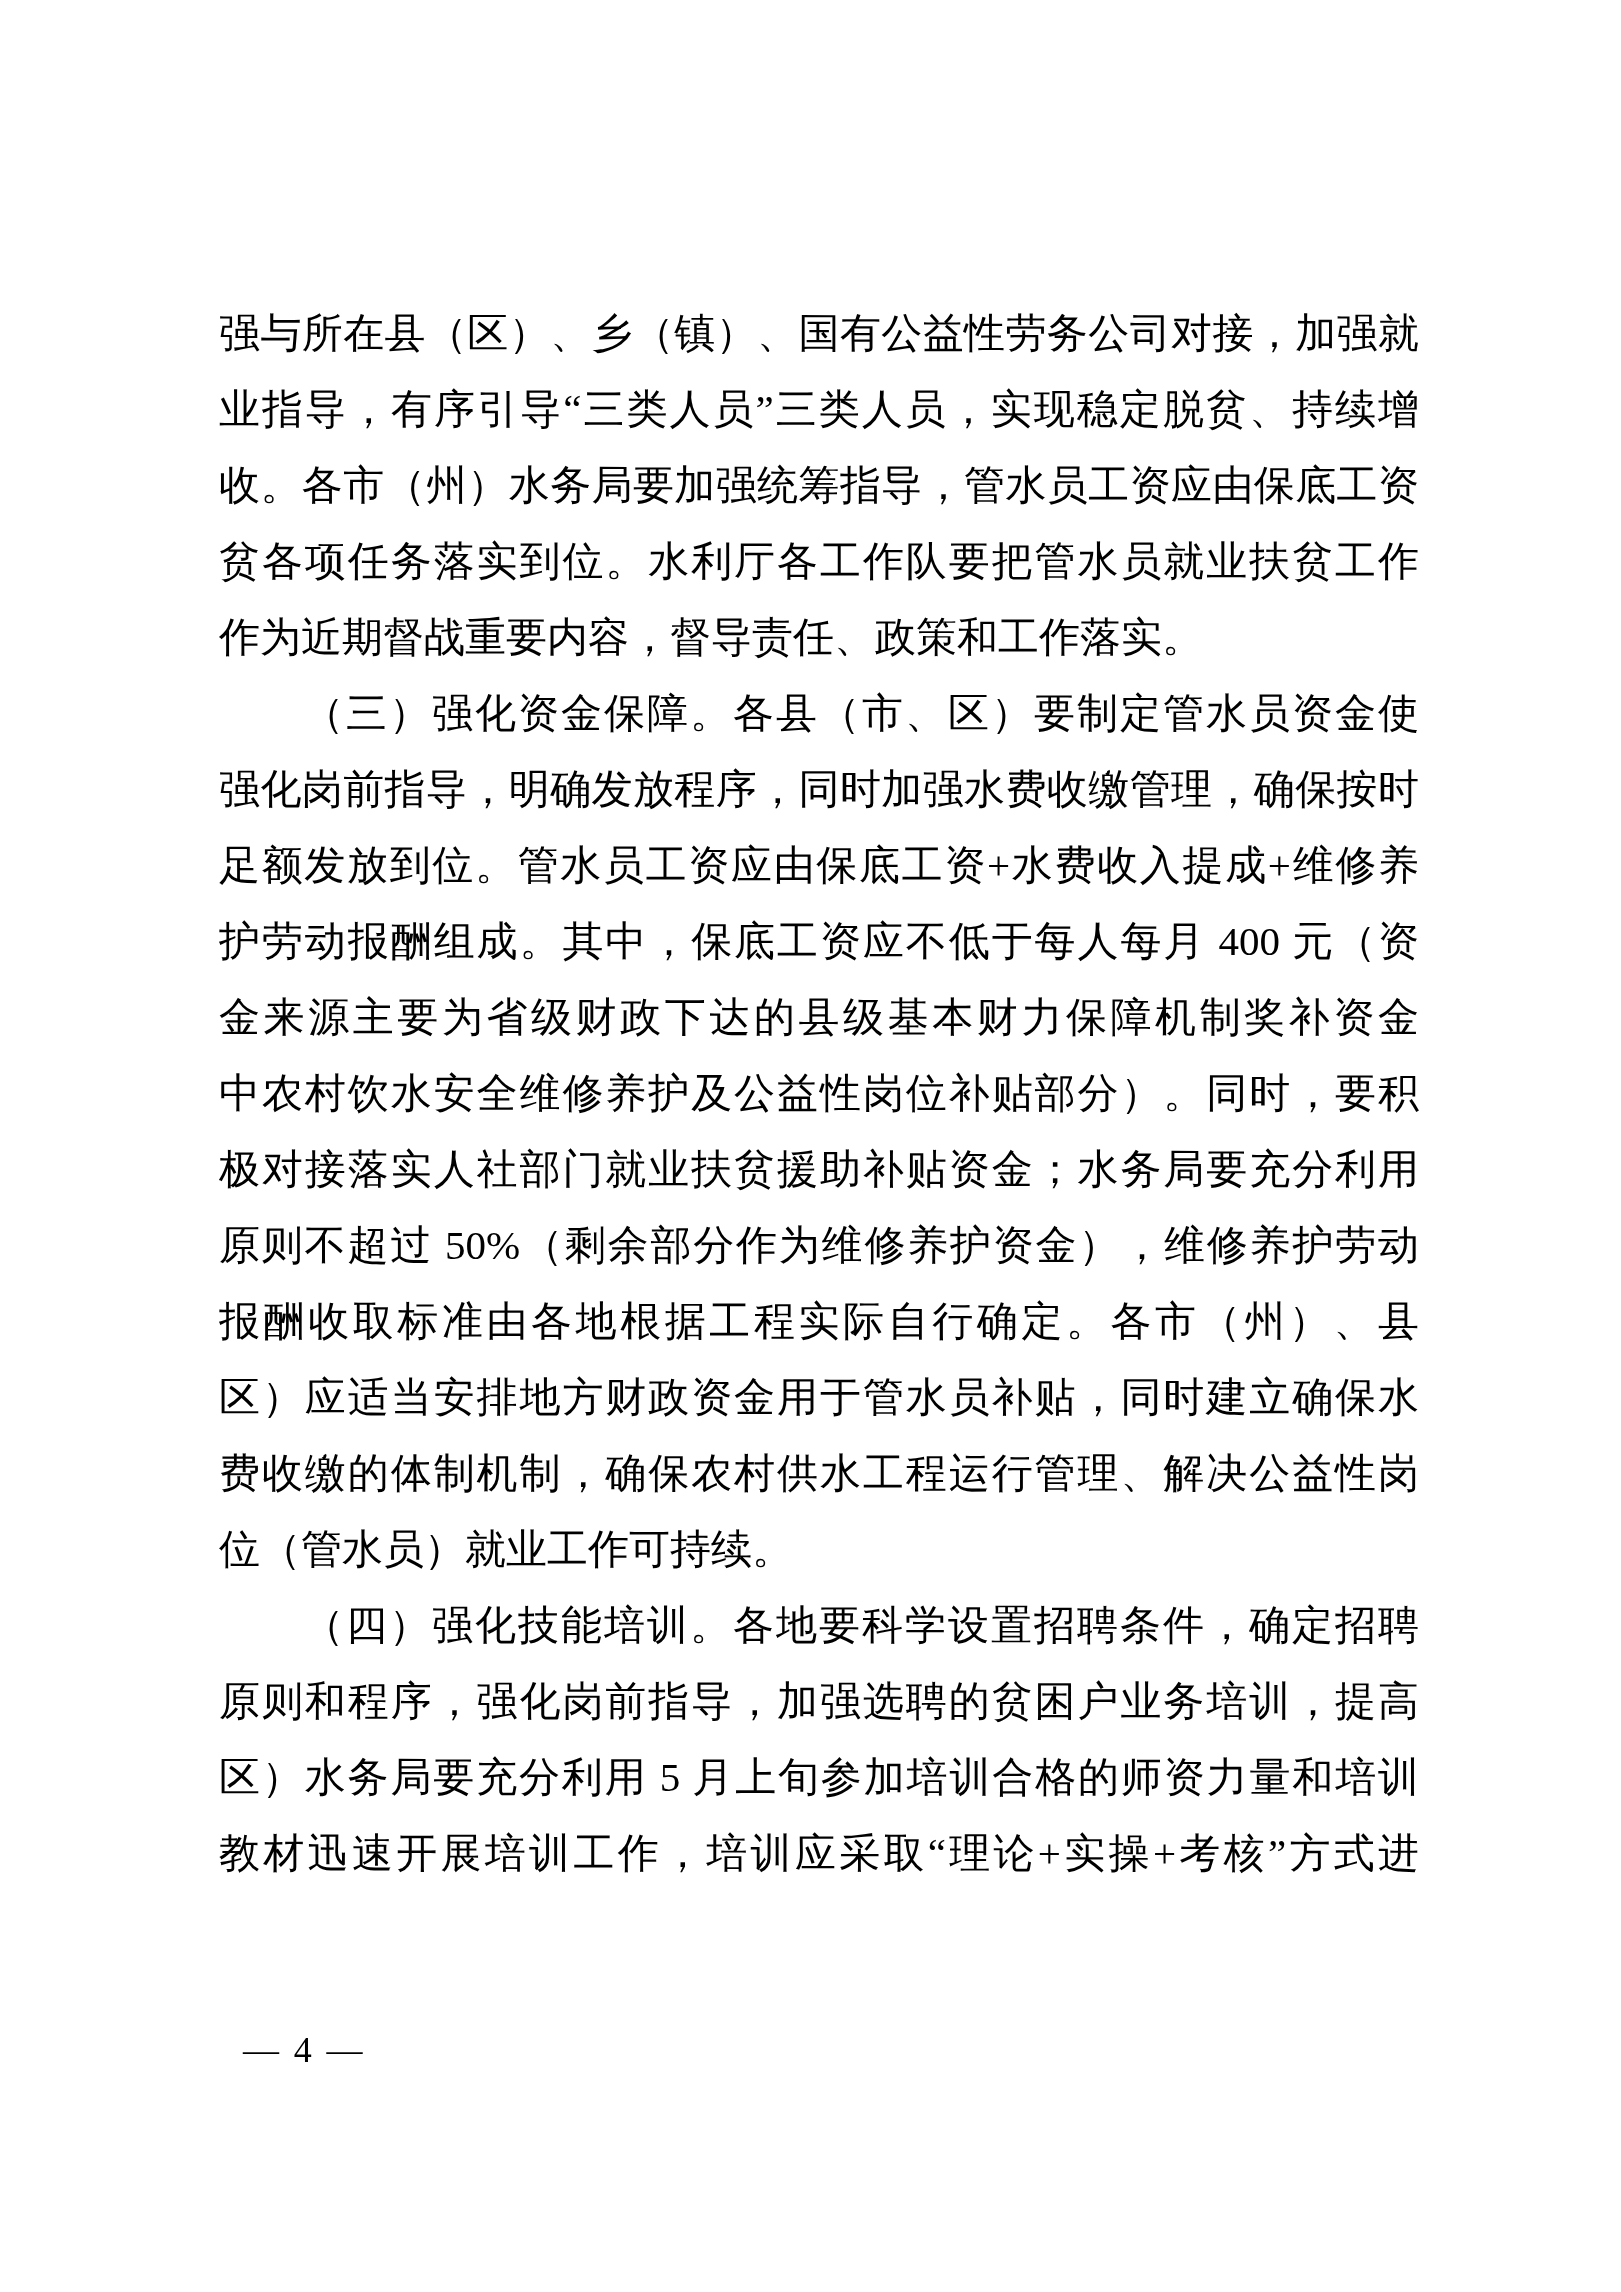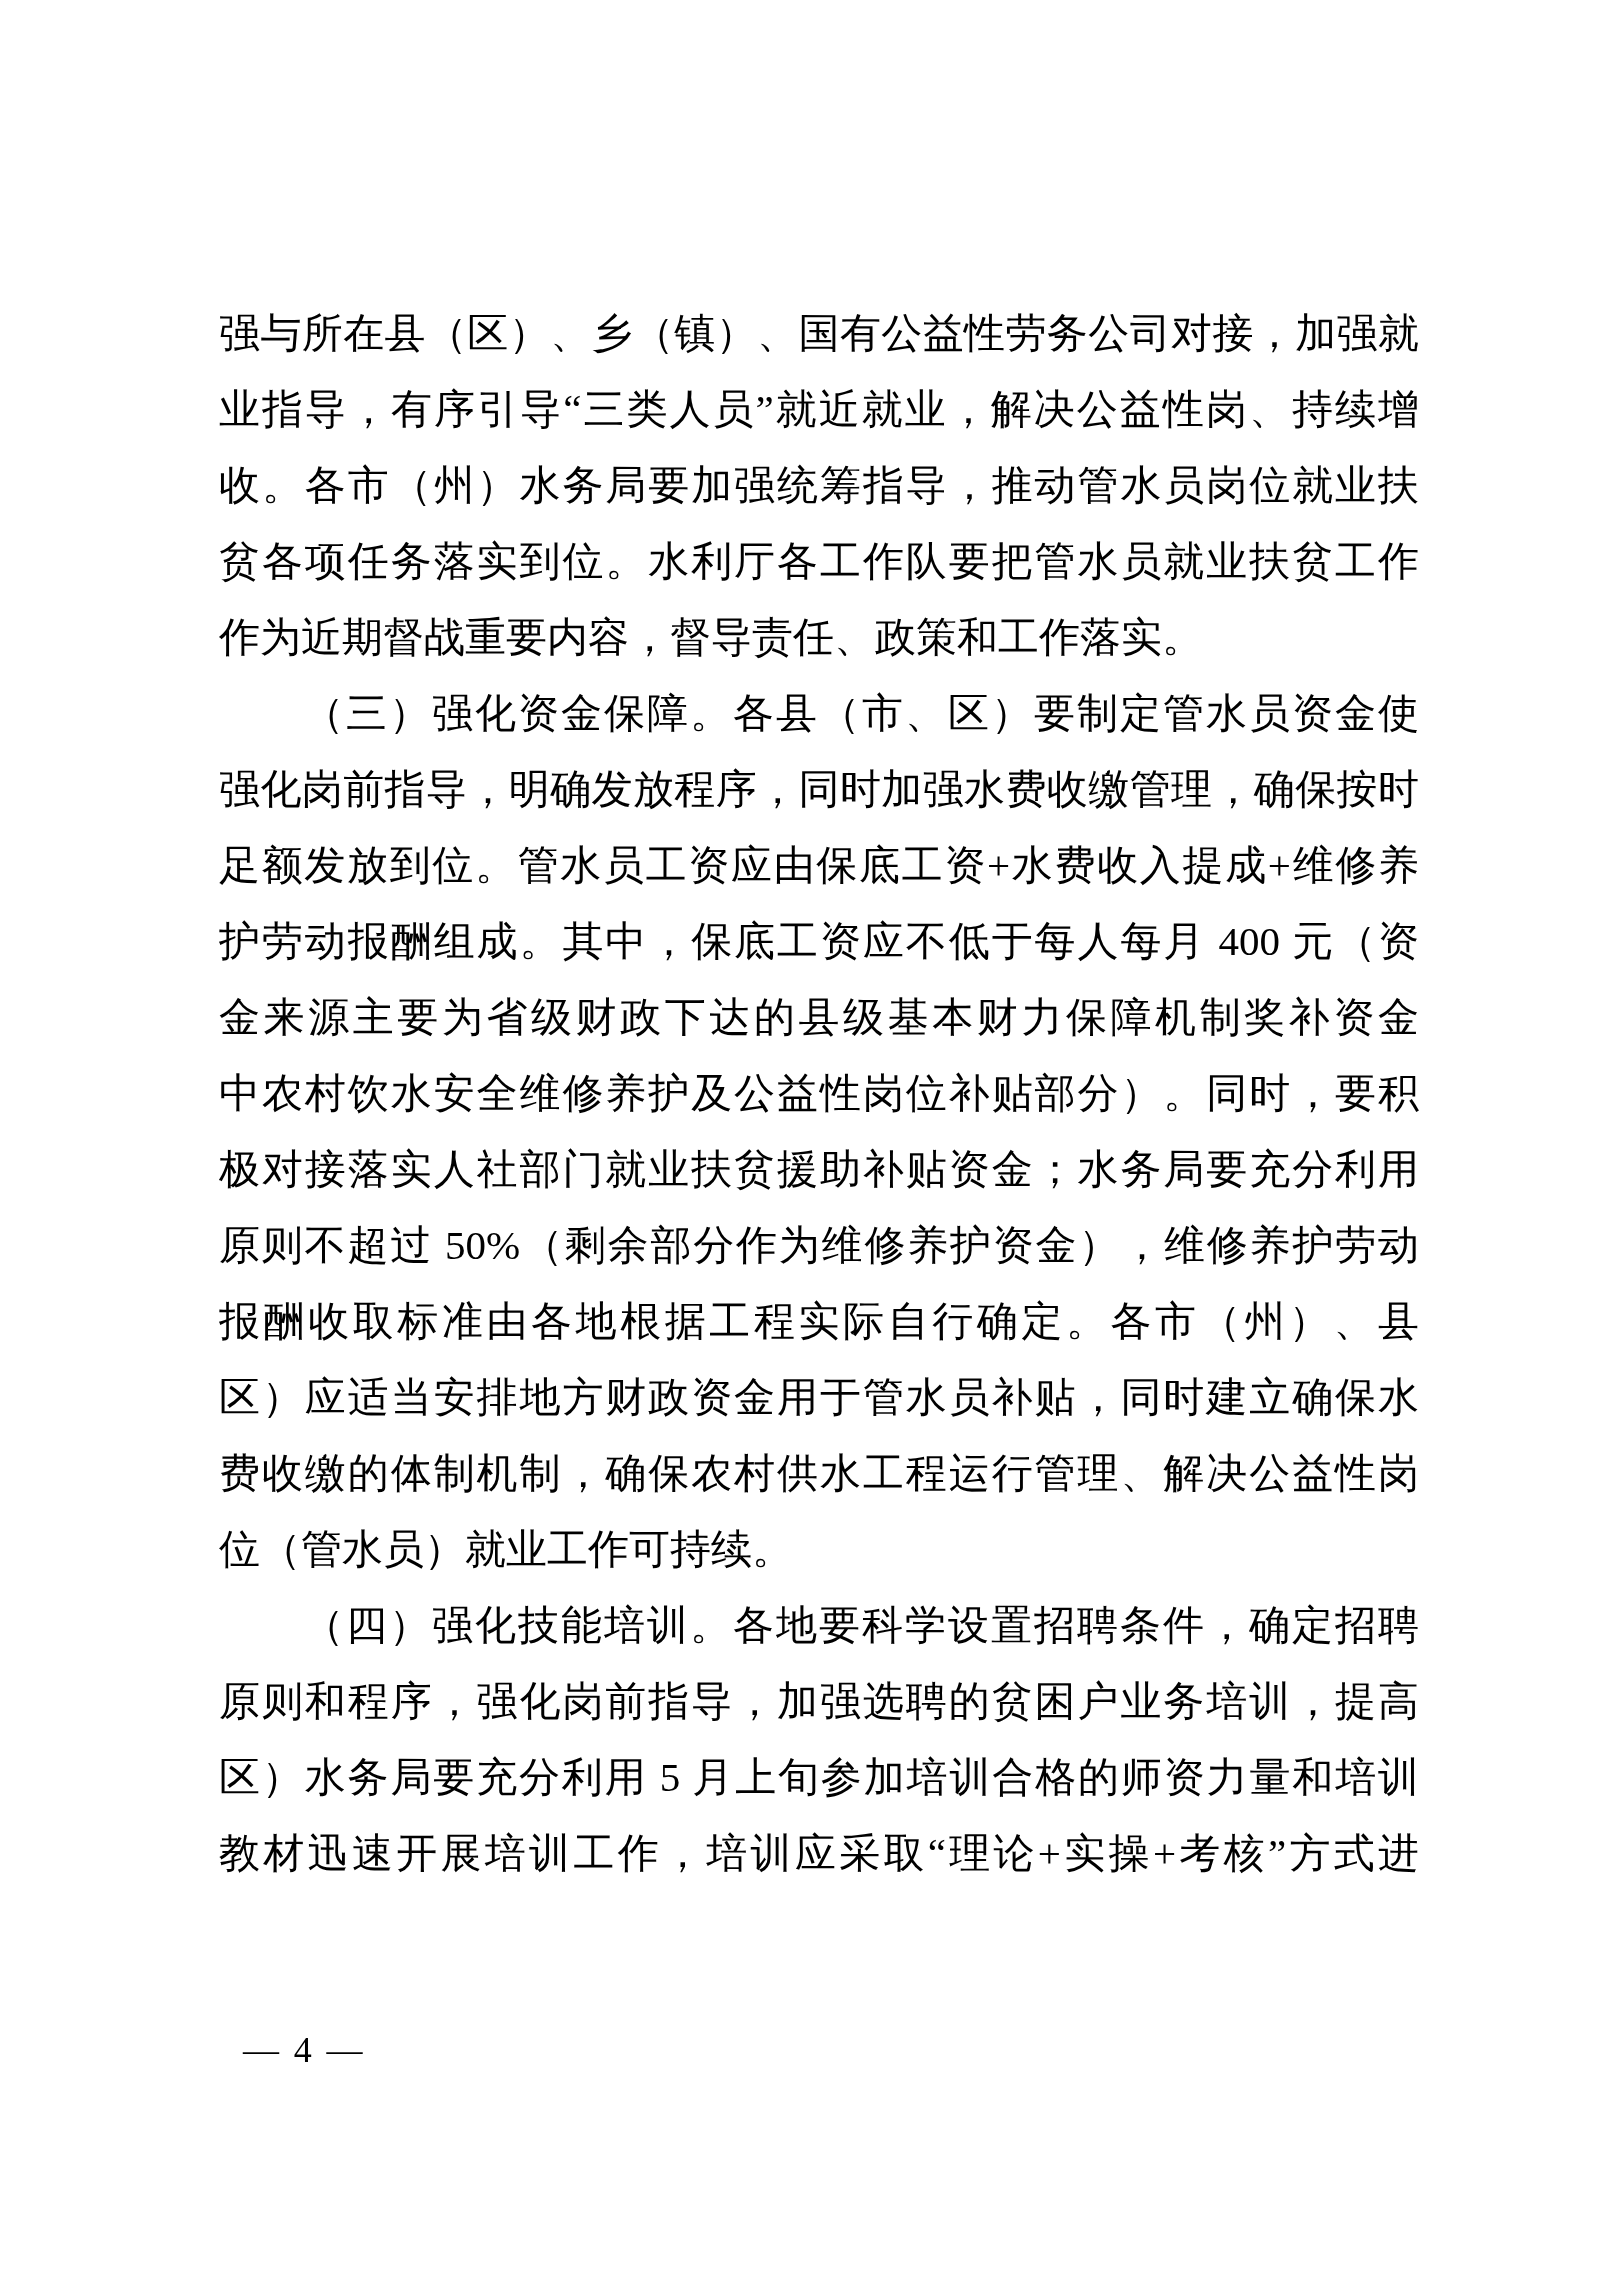--- a/index.html
+++ b/index.html
@@ -56,22 +56,22 @@
     letter-spacing: 2.9px;
   }
 </style>
 </head>
 <body>
 
 <div class="page">
   <div class="text-block">
       <div class="paragraph">
         <div class="line fill">强与所在县（区）、乡（镇）、国有公益性劳务公司对接，加强就</div>
-        <div class="line fill">业指导，有序引导“三类人员”就近就业，解决公益性岗、持续增</div>
-        <div class="line fill">收。各市（州）水务局要加强统筹指导，推动管水员岗位就业扶</div>
+        <div class="line fill">业指导，有序引导“三类人员”三类人员，实现稳定脱贫、持续增</div>
+        <div class="line fill">收。各市（州）水务局要加强统筹指导，管水员工资应由保底工资</div>
         <div class="line fill">贫各项任务落实到位。水利厅各工作队要把管水员就业扶贫工作</div>
         <div class="line short">作为近期督战重要内容，督导责任、政策和工作落实。</div>
       </div>
       <div class="paragraph">
         <div class="line fill indent">（三）强化资金保障。各县（市、区）要制定管水员资金使</div>
         <div class="line fill">强化岗前指导，明确发放程序，同时加强水费收缴管理，确保按时</div>
         <div class="line fill">足额发放到位。管水员工资应由保底工资+水费收入提成+维修养</div>
         <div class="line fill">护劳动报酬组成。其中，保底工资应不低于每人每月 400 元（资</div>
         <div class="line fill">金来源主要为省级财政下达的县级基本财力保障机制奖补资金</div>
         <div class="line fill">中农村饮水安全维修养护及公益性岗位补贴部分）。同时，要积</div>

